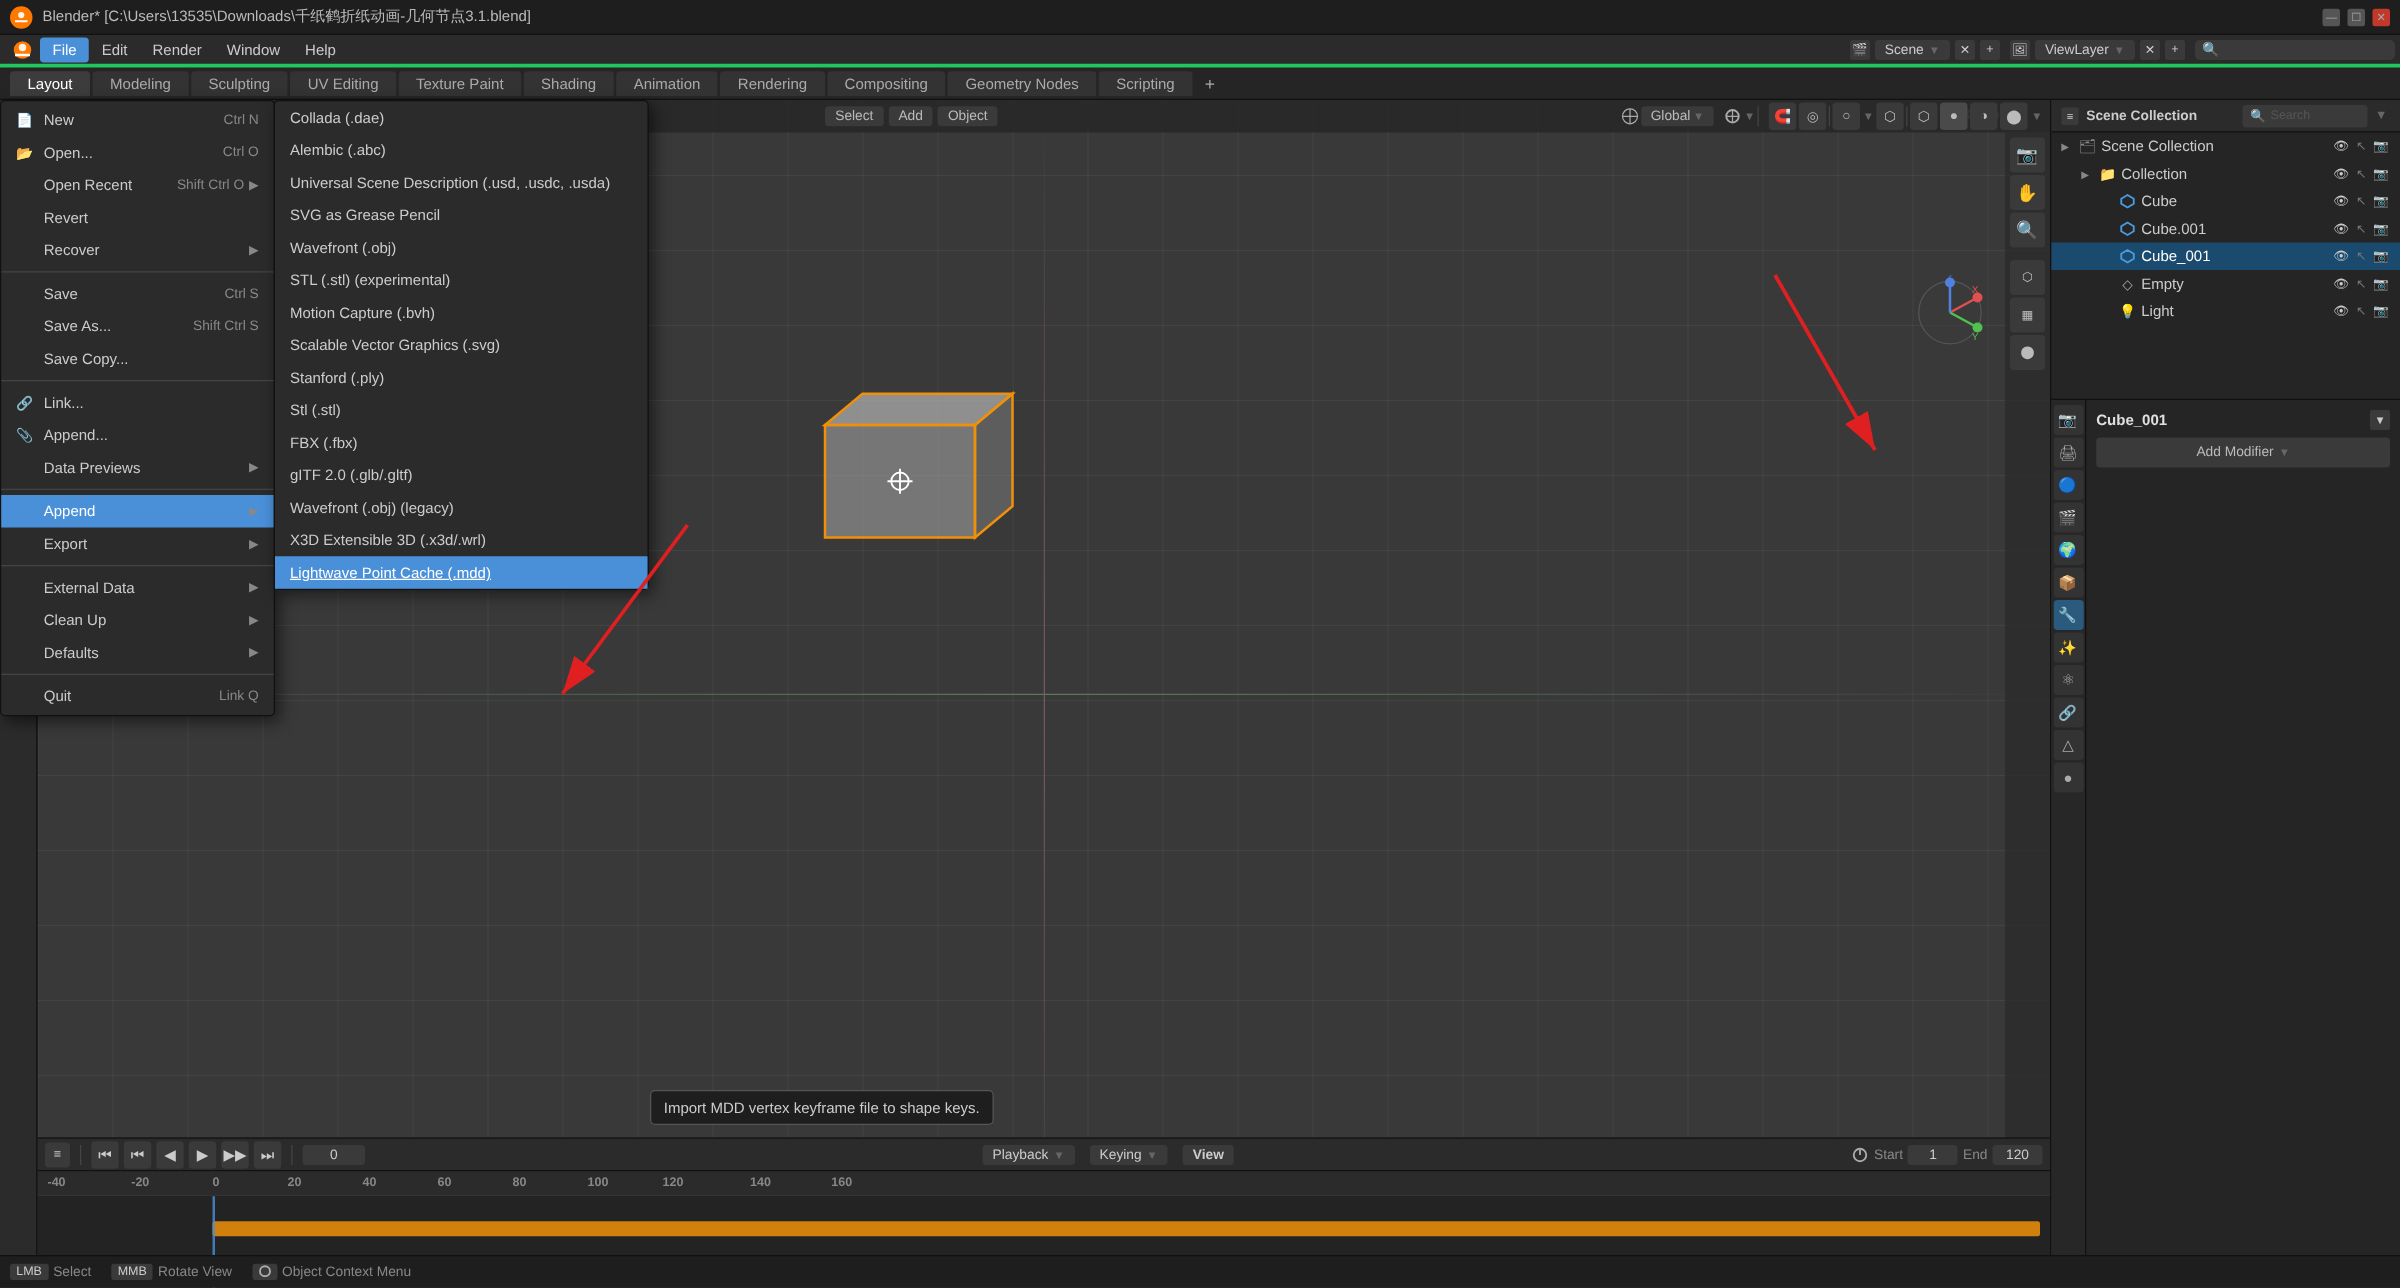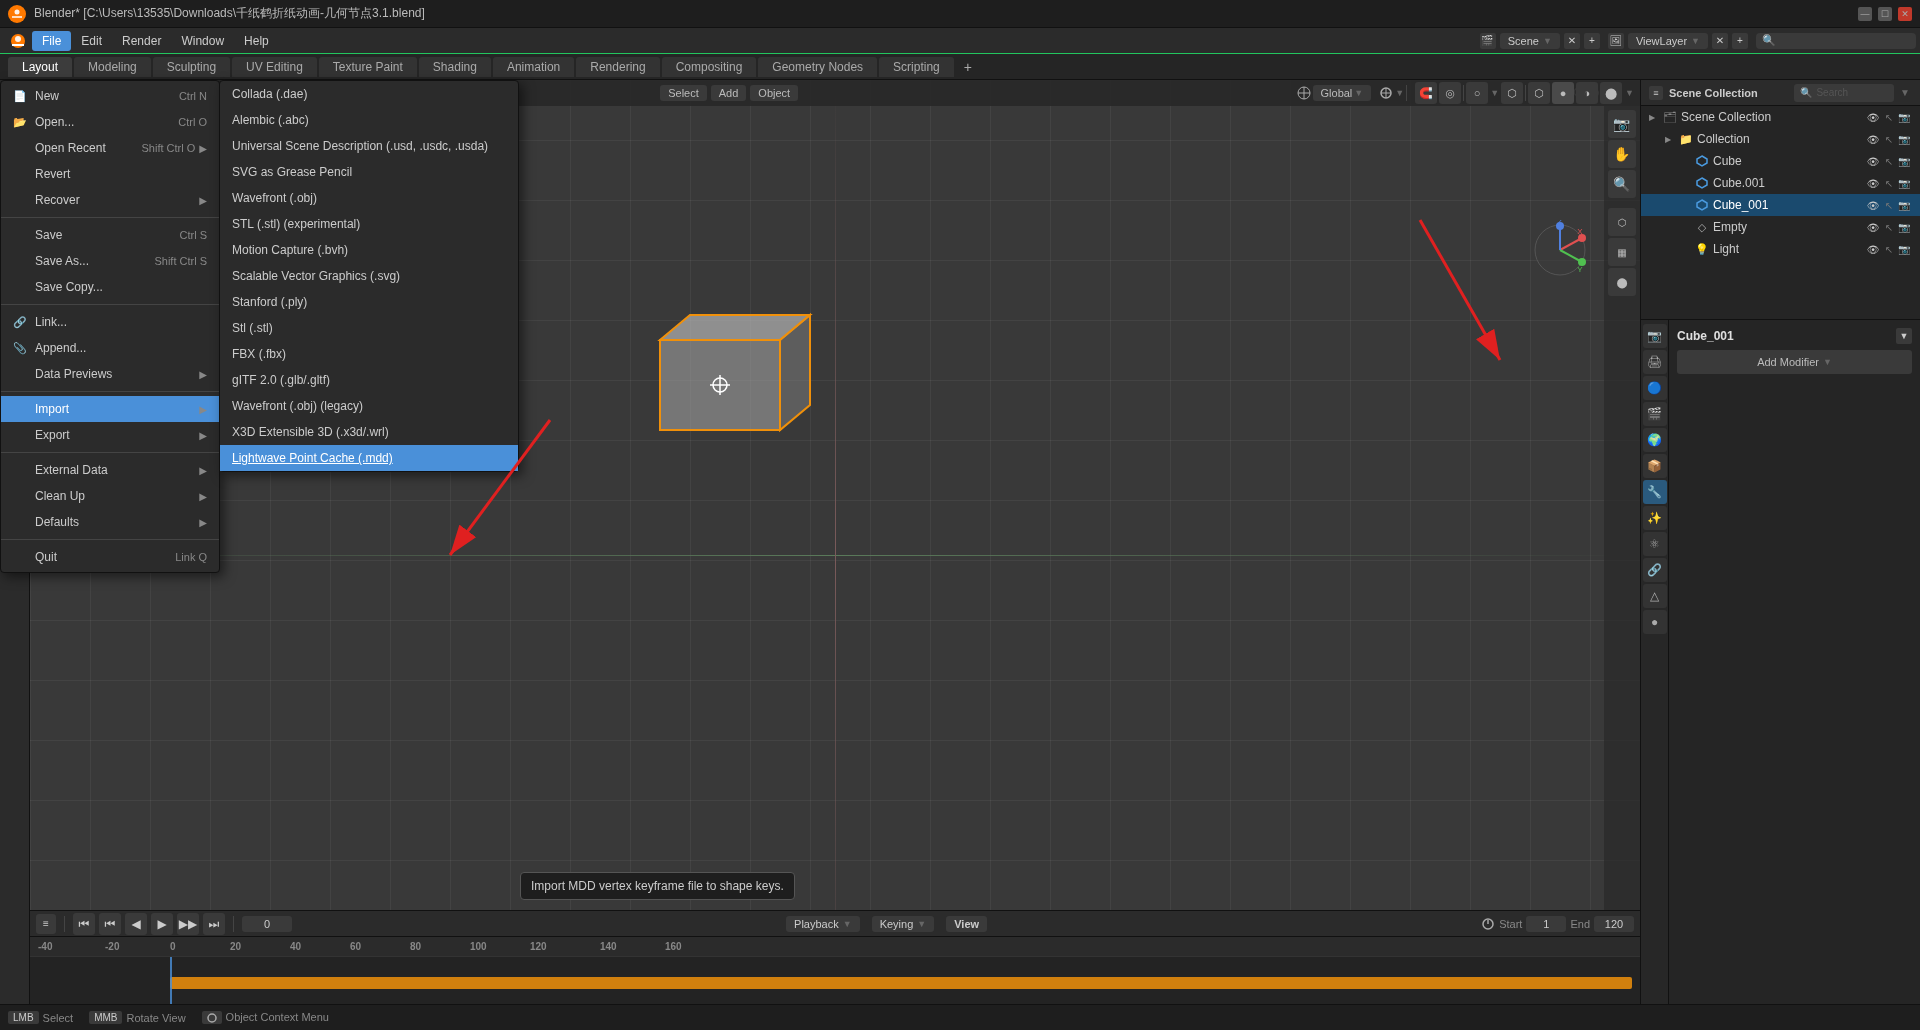--- a/index.html
+++ b/index.html
@@ -48,21 +48,21 @@
       font-size: 9px; color: #aaa;
     }
 
     
     #menu-bar {
       height: 26px;
       background: #2b2b2b;
       display: flex;
       align-items: center;
       padding: 0 4px;
-      border-bottom: 1px solid #22c55e;
+      border-bottom: 3px solid #22c55e;
       position: relative;
       z-index: 200;
     }
     .menu-item {
       padding: 3px 10px;
       cursor: pointer;
       color: #ccc;
       font-size: 12px;
       border-radius: 3px;
     }
@@ -1113,21 +1113,21 @@
         <span>Data Previews</span>
       </div>
       <span class="arrow">▶</span>
     </div>
   </div>
   <div class="menu-section-divider"></div>
   <div class="menu-section">
     <div class="dropdown-item active">
       <div class="item-left">
         <span class="dropdown-item-icon"> </span>
-        <span>Import</span>
+        <span>Append</span>
       </div>
       <span class="arrow">▶</span>
     </div>
     <div class="dropdown-item">
       <div class="item-left">
         <span class="dropdown-item-icon"> </span>
         <span>Export</span>
       </div>
       <span class="arrow">▶</span>
     </div>

